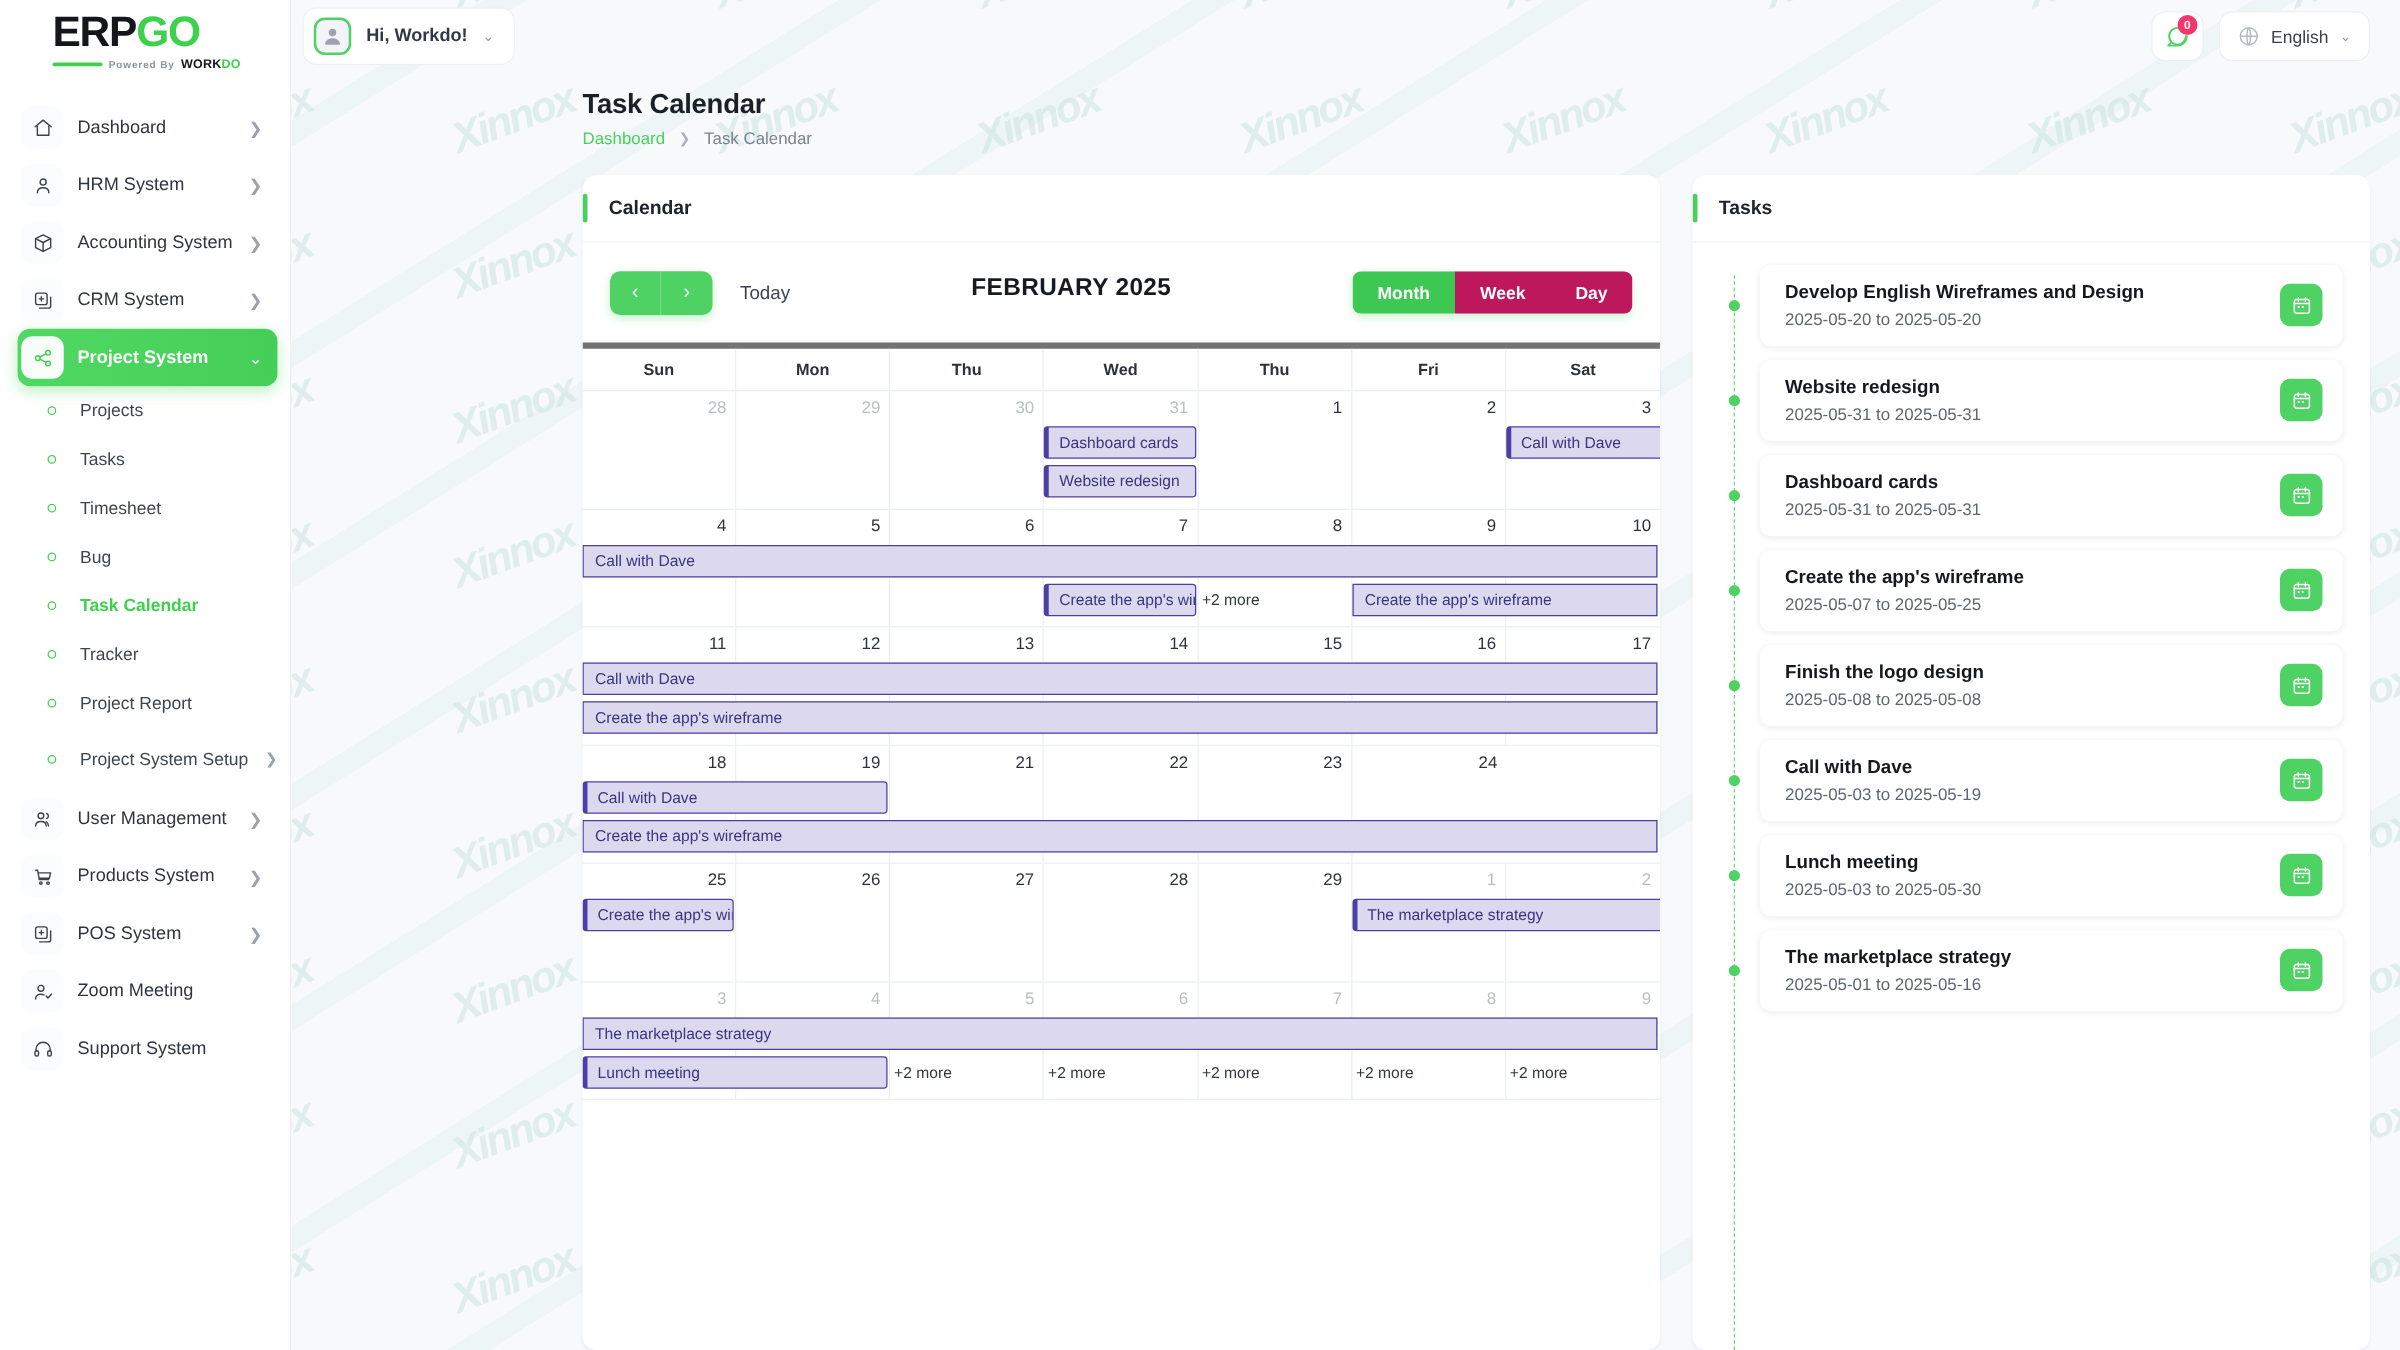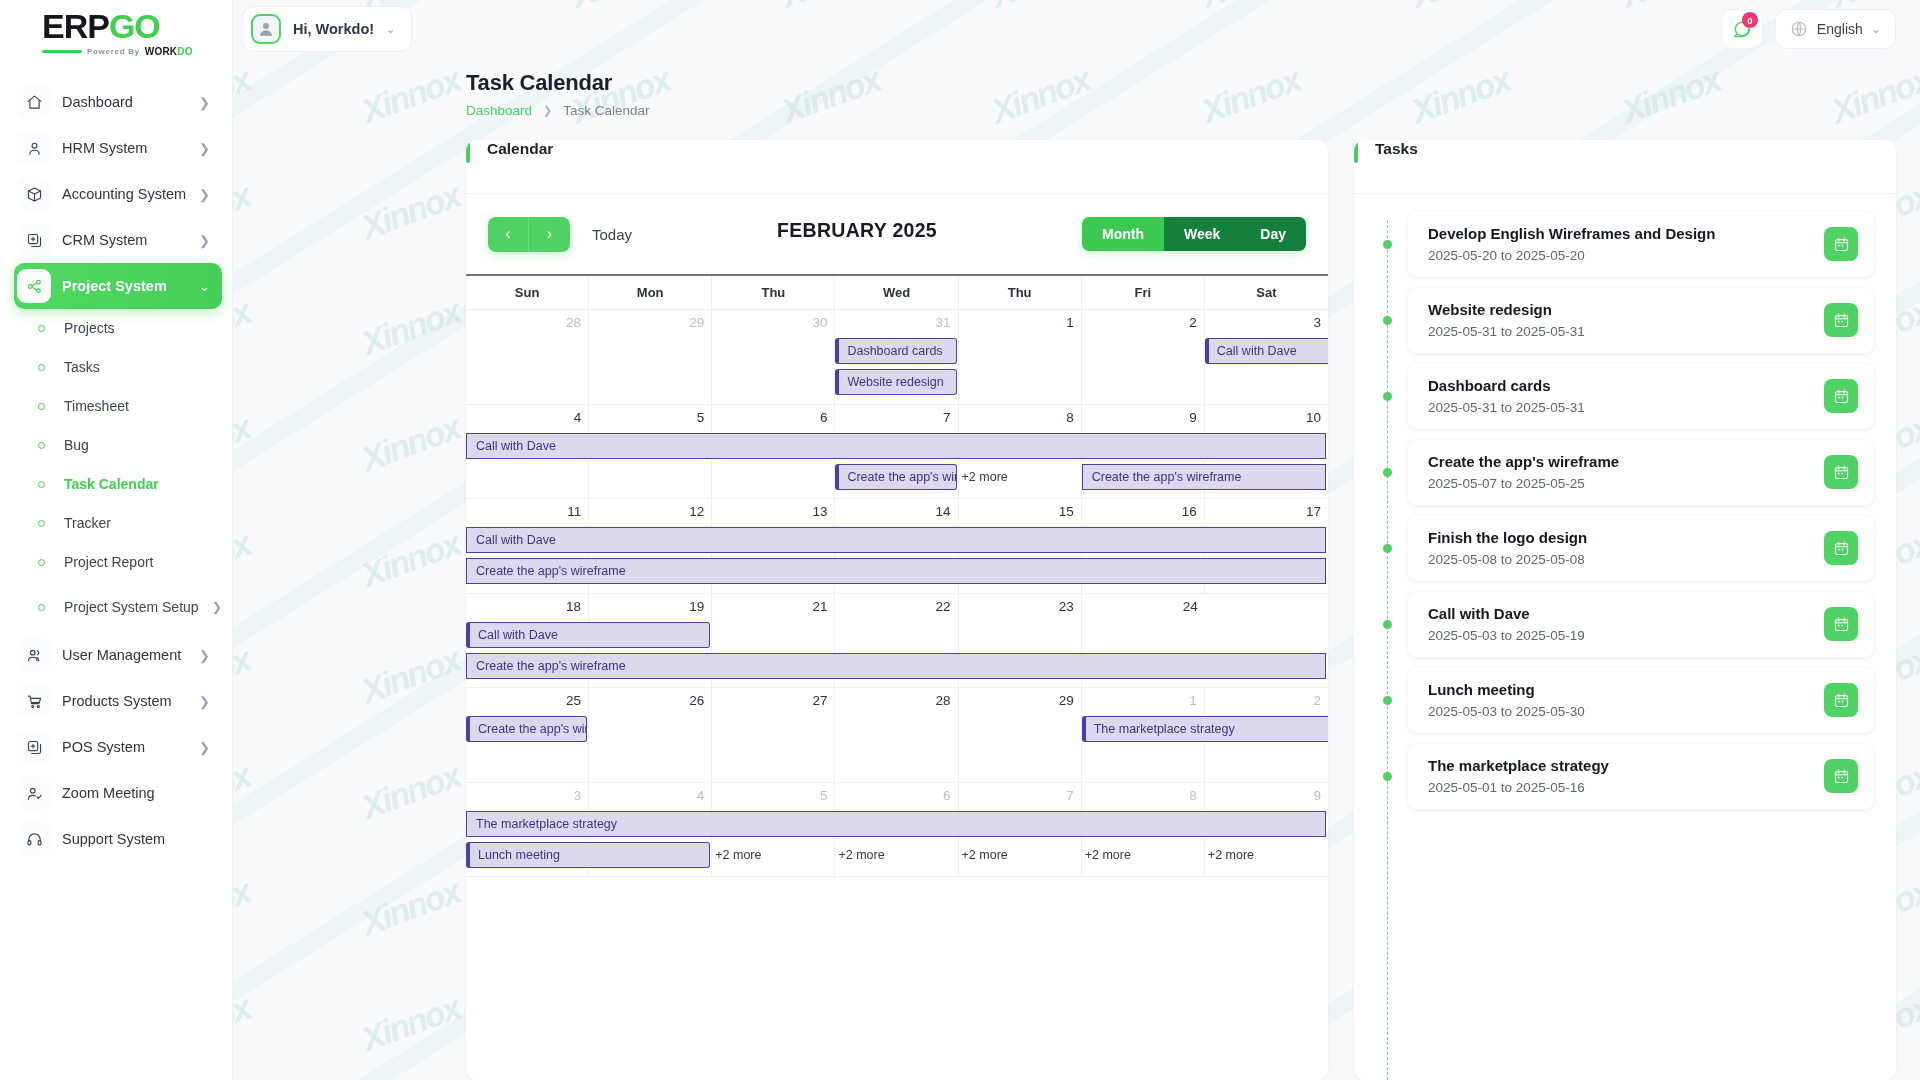--- a/index.html
+++ b/index.html
@@ -115,39 +115,39 @@
   .page-head-inner { padding-left: 0; }
   .page-title { font-size: 22px; font-weight: 700; color: #1b1f28; letter-spacing: -.2px; }
   .breadcrumb { margin-top: 7px; font-size: 13.5px; display: flex; align-items: center; gap: 11px; }
   .bc-link { color: #4bcf5e; cursor: pointer; }
   .bc-sep { color: #aab1bb; font-size: 11px; }
   .bc-cur { color: #7b8290; }
 
   .content { display: flex; gap: 26px; padding: 22px 24px 0 233px; position: relative; z-index: 10; flex: 1; min-height: 0; }
 
   .card { background: #fff; border-radius: 11px; box-shadow: 0 1px 3px rgba(30,40,60,.06); }
-  .card-head { height: 54px; display: flex; align-items: flex-start; padding-left: 0; border-bottom: 1px solid #f0f2f5; }
+  .card-head { height: 54px; display: flex; align-items: center; padding-left: 0; border-bottom: 1px solid #f0f2f5; }
   .card-bar { width: 4px; height: 23px; background: #4bcf5e; border-radius: 3px; margin-right: 17px; }
   .card-title { font-size: 15.5px; font-weight: 700; color: #1e222b; }
 
   
   .cal-card { flex: 0 0 862px; display: flex; flex-direction: column; overflow: hidden; }
   .cal-toolbar { height: 80px; display: flex; align-items: center; padding: 0 22px; }
   .navbtns { display: flex; background: #4ed263; border-radius: 8px; overflow: hidden; box-shadow: 0 3px 8px rgba(78,210,99,.3); }
   .navbtn { width: 41px; height: 35px; display:flex; align-items:center; justify-content:center; color:#fff; font-size:16px; cursor:pointer; }
   .navbtn:first-child { border-right: 1px solid rgba(255,255,255,.22); }
   .today-btn { margin-left: 22px; font-size: 15px; color: #3c424f; cursor: pointer; }
   .cal-month { position: absolute; left: 0; right: 0; text-align: center; font-size: 19.5px; font-weight: 700; color: #161a22; letter-spacing: .3px; pointer-events: none; }
   .cal-tool-mid { flex: 1; position: relative; height: 30px; }
   .viewbtns { display: flex; border-radius: 7px; overflow: hidden; box-shadow: 0 3px 8px rgba(78,210,99,.28); }
   .viewbtn { padding: 0 20px; height: 34px; display: flex; align-items: center; justify-content: center;
-             background: #15803d; color: #fff; font-size: 14px; font-weight: 600; cursor: pointer; }
+             background: #be185d; color: #fff; font-size: 14px; font-weight: 600; cursor: pointer; }
   .viewbtn.sel { background: #3dc853; }
 
-  .cal-grid { flex: 1; display: flex; flex-direction: column; border-top: 2px solid #737373; min-height: 0; }
+  .cal-grid { flex: 1; display: flex; flex-direction: column; border-top: 5px solid #737373; min-height: 0; }
   .dow-row { display: grid; grid-template-columns: repeat(7,1fr); border-bottom: 1px solid #e9ecf0; }
   .dow { text-align: center; font-size: 13px; font-weight: 700; color: #2c313c; padding: 9px 0; border-right: 1px solid #eceff3; }
   .dow:last-child { border-right: none; }
 
   .week { position: relative; border-bottom: 1px solid #eceff3; height: 94.5px; }
   .week .cells { position: absolute; inset: 0; display: grid; grid-template-columns: repeat(7,1fr); }
   .cell { border-right: 1px solid #eceff3; position: relative; }
   .cell:last-child { border-right: none; }
   .daynum { position: absolute; top: 5px; right: 7px; font-size: 13.5px; color: #2d323d; font-weight: 500; }
   .daynum.muted { color: #b9bec7; }

